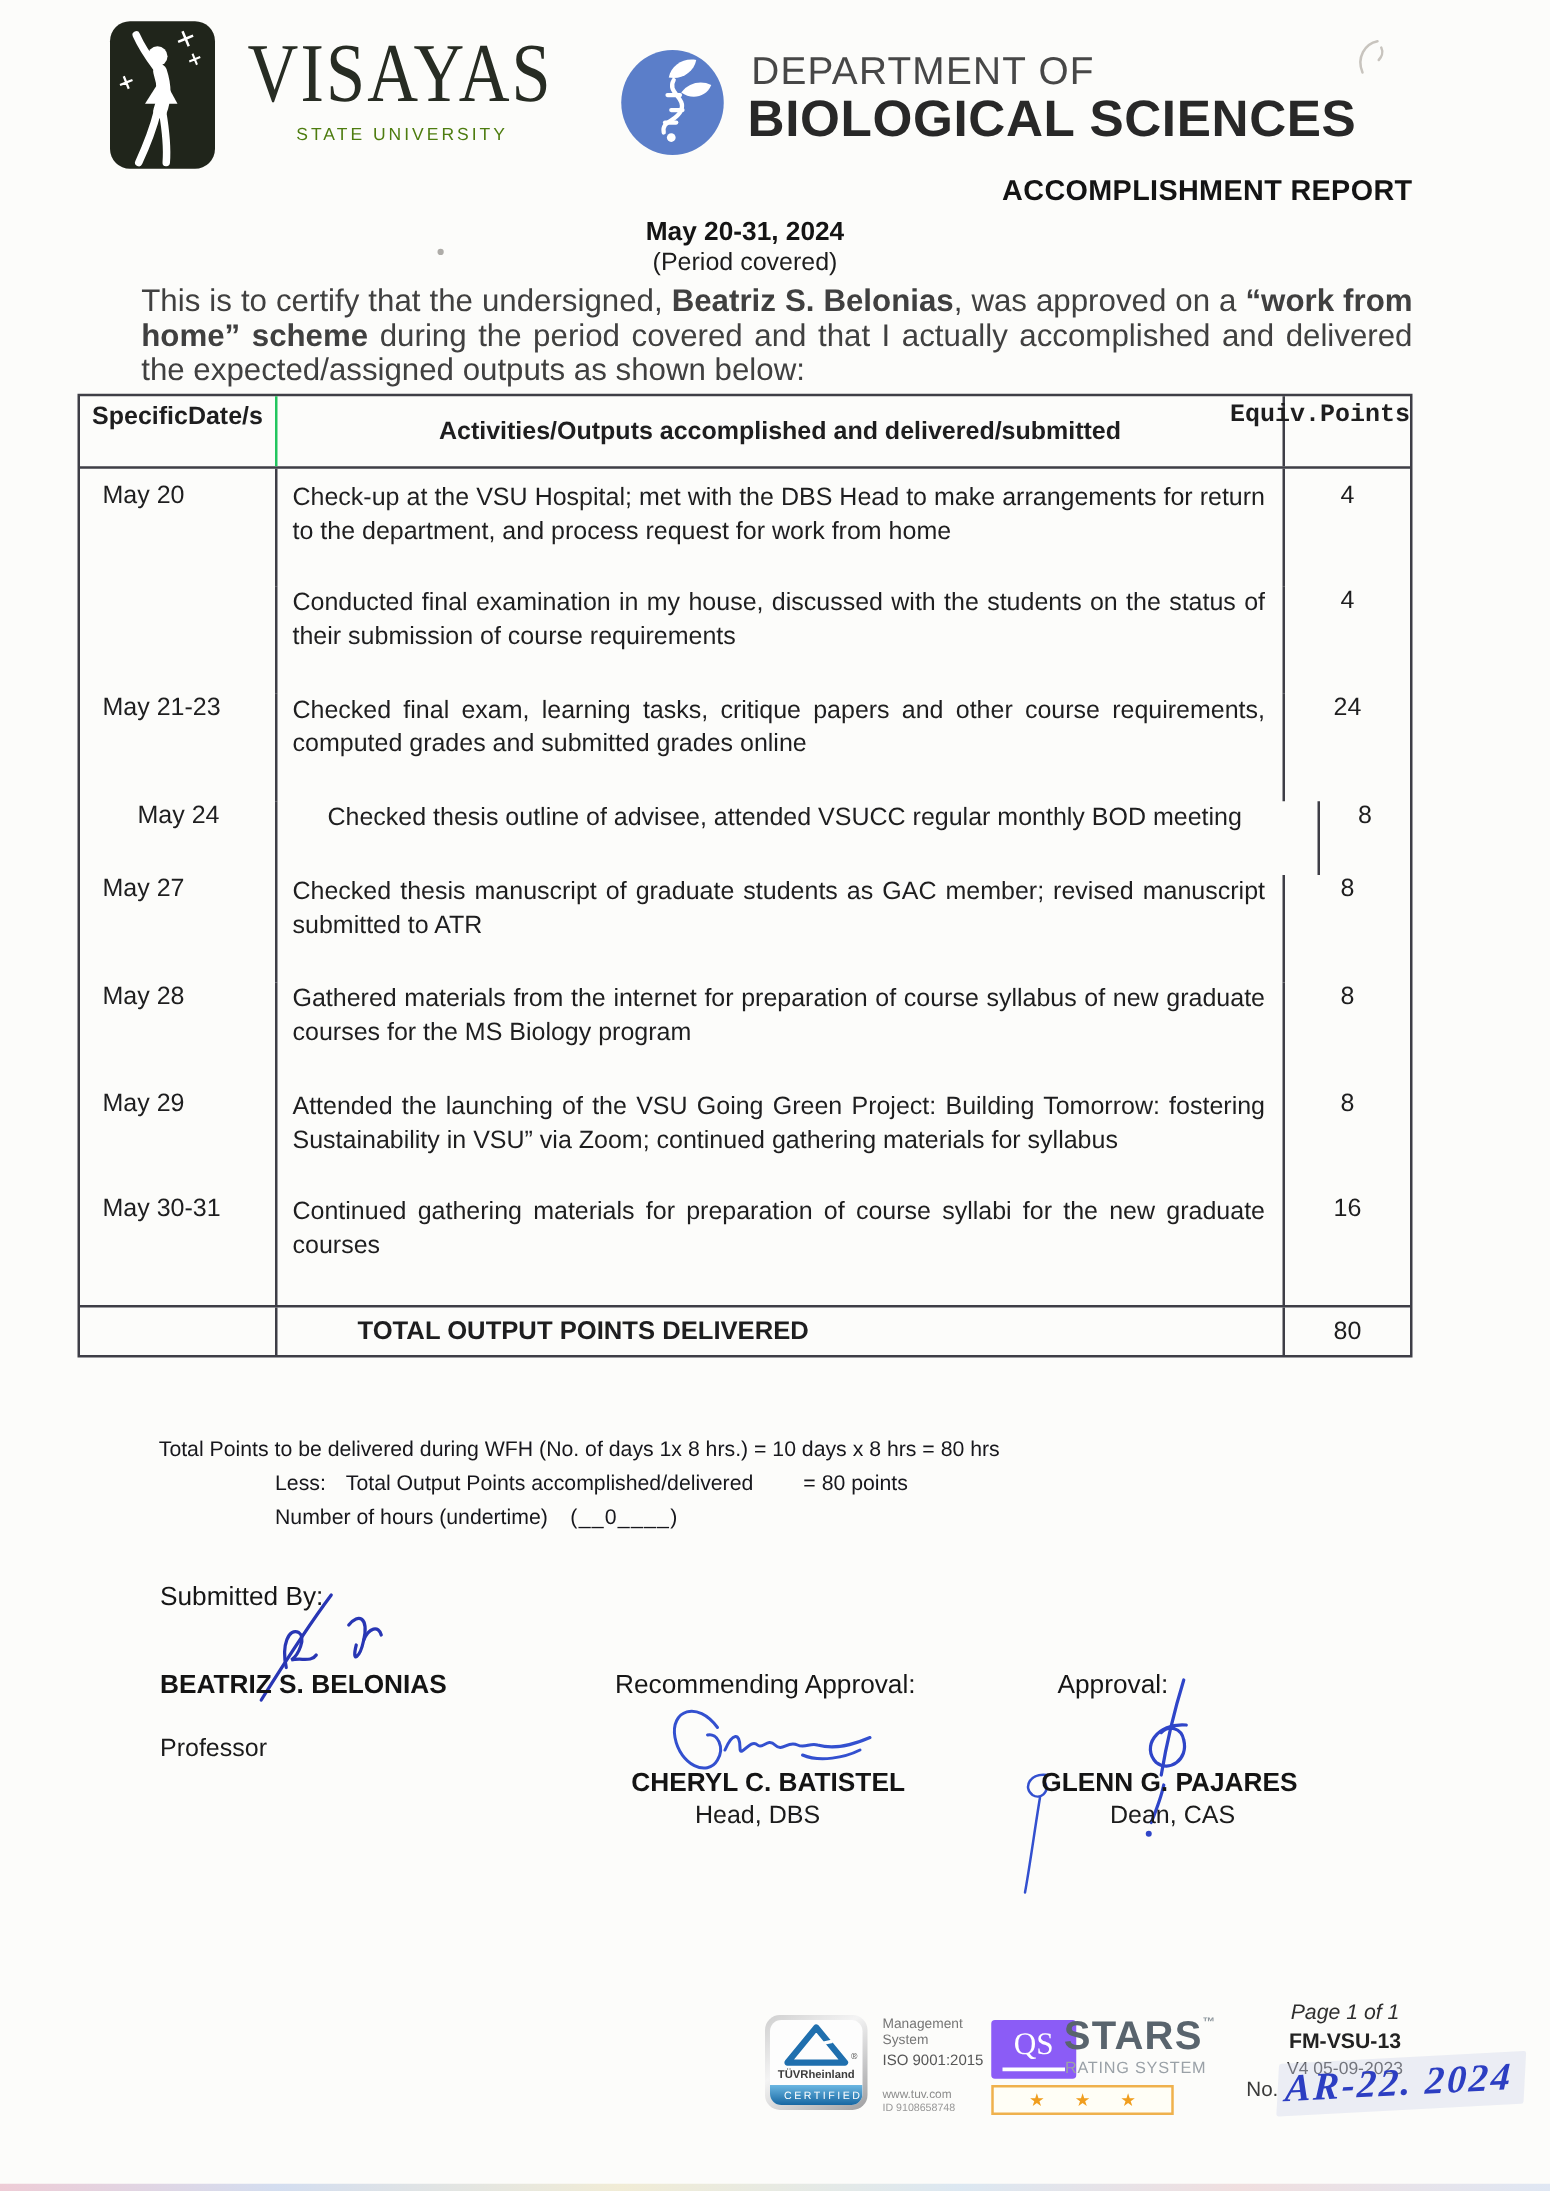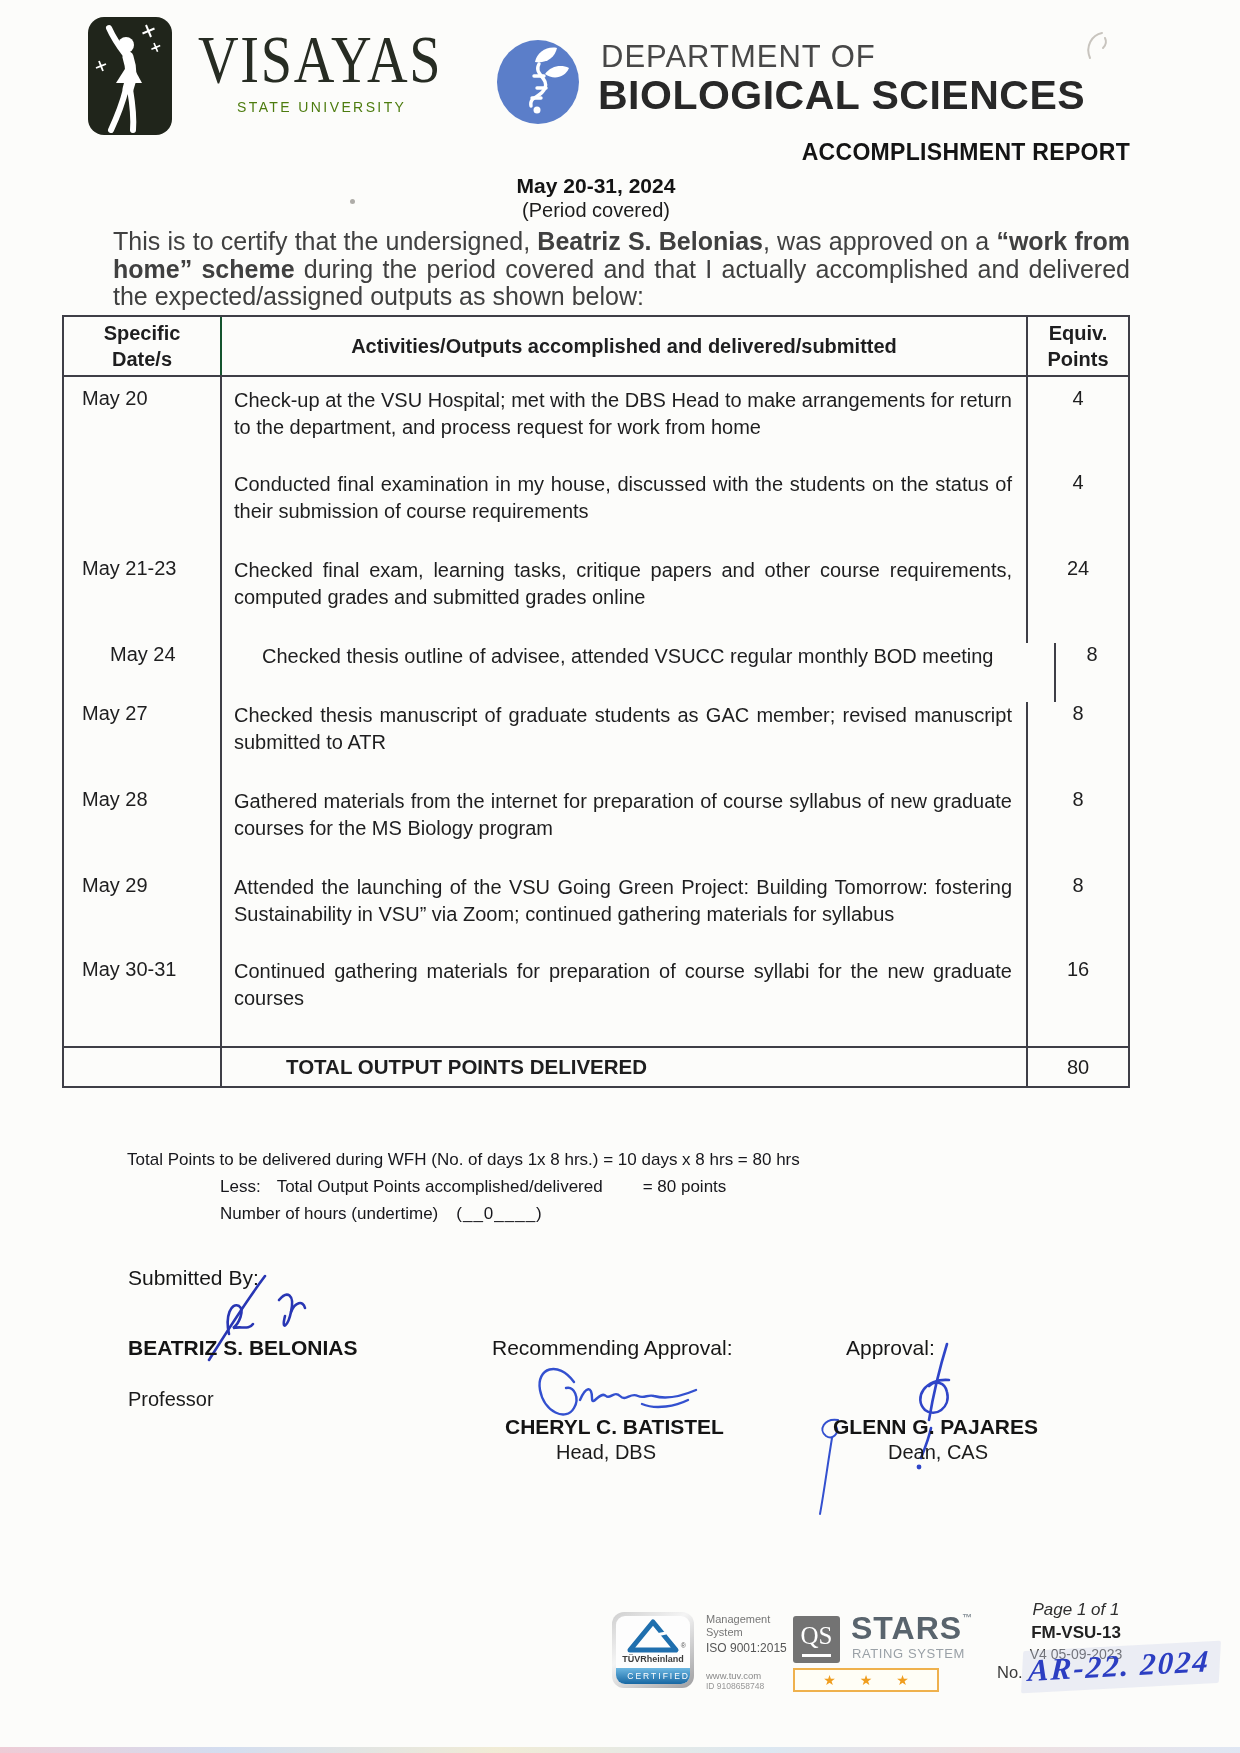--- a/index.html
+++ b/index.html
@@ -52,22 +52,22 @@
   }
   .intro b { font-weight:bold; }
   
   .acc-table {
     position:absolute; left:62px; top:315px; width:1068px;
     border:2px solid #3e3e46;
   }
   .t-head, .trow, .t-total { display:grid; grid-template-columns:158px 1fr 102px; }
   .t-head { border-bottom:2px solid #3e3e46; min-height:58px; align-items:center; }
   .t-head > div { text-align:center; font-weight:bold; font-size:20px; line-height:26px; padding:3px 0; }
-  .hc1 { border-right:2px solid #14532d; align-self:stretch; display:flex; flex-direction:column; justify-content:center; }
-  .hc3 { border-left:2px solid #3e3e46; align-self:stretch; display:flex; flex-direction:column; justify-content:flex-end; }
+  .hc1 { border-right:2px solid #22c55e; align-self:stretch; display:flex; flex-direction:row; justify-content:center; }
+  .hc3 { border-left:2px solid #3e3e46; align-self:stretch; display:flex; flex-direction:row; justify-content:flex-end;font-family:Liberation Mono, monospace; }
   .c-date { border-right:2px solid #3e3e46; padding-left:18px; font-size:20px; }
   .c-act  { padding:0 14px 0 12px; font-size:20px; line-height:27px; text-align:justify; }
   .c-pts  { border-left:2px solid #3e3e46; text-align:center; font-size:20px; }
   .r1 .c-date, .r1 .c-act, .r1 .c-pts { padding-top:10px; }
   .r1 > div { padding-bottom:30px; }
   .r2 > div { padding-bottom:32px; }
   .r3 > div { padding-bottom:32px; }
   .r4 > div { padding-bottom:32px;margin-left:28px; }
   .r5 > div { padding-bottom:32px; }
   .r6 > div { padding-bottom:32px; }
@@ -105,22 +105,22 @@
     position:absolute; left:0; right:0; bottom:0; height:16px;
     background:linear-gradient(#6cb7e2,#1767a2);
     color:#fff; font-size:8.5px; letter-spacing:2px; text-align:right; line-height:16px;
   }
   .tuv-text { position:absolute; left:706px; top:1613px; }
   .tuv-t1 { font-size:11px; line-height:13px; color:#767676; }
   .tuv-t3 { font-size:12px; color:#565656; margin-top:2px; }
   .tuv-t4 { font-size:9.5px; color:#8b8b8b; margin-top:15px; line-height:11px; }
   .tuv-t5 { font-size:8.5px; color:#979797; line-height:10px; }
   .qs-square {
-    position:absolute; left:793px; top:1616px; width:47px; height:47px;
-    background:#737373; border-radius:3px; text-align:center;
+    position:absolute; left:793px; top:1616px; width:68px; height:47px;
+    background:#8b5cf6; border-radius:3px; text-align:center;
   }
   .qs-letters { font-family:"Liberation Serif", serif; font-size:25px; color:#fff; line-height:40px; }
   .qs-bar-mark { position:absolute; left:9px; right:9px; bottom:6px; height:3px; background:#fff; }
   .qs-stars-word { position:absolute; left:851px; top:1610px; font-size:32px; font-weight:bold; color:#59646d; letter-spacing:1px; }
   .qs-tm { font-size:10px; vertical-align:18px; color:#8a939a; }
   .qs-subtitle { position:absolute; left:852px; top:1646px; font-size:13px; color:#9aa1a7; letter-spacing:.6px; }
   .qs-stars-bar {
     position:absolute; left:793px; top:1668px; width:146px; height:24px;
     border:2px solid #efb14d; background:#fffef6; text-align:center;
     font-size:14px; color:#f09e1f; line-height:20px; letter-spacing:10px; text-indent:10px;

